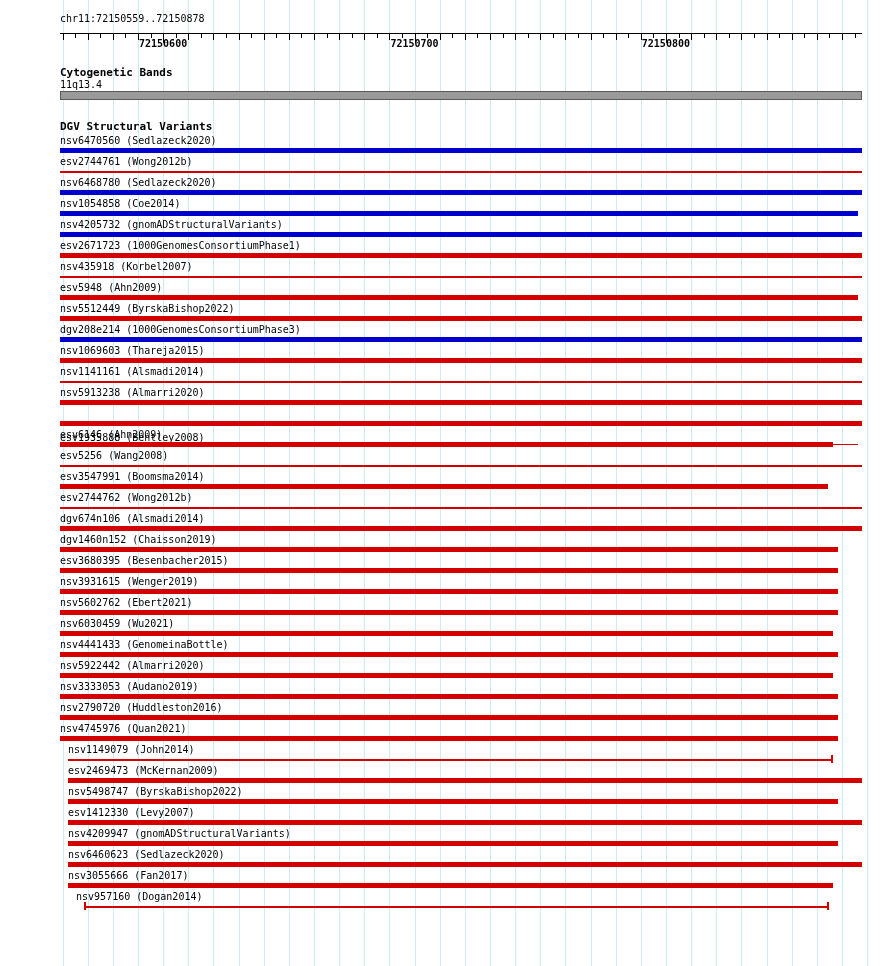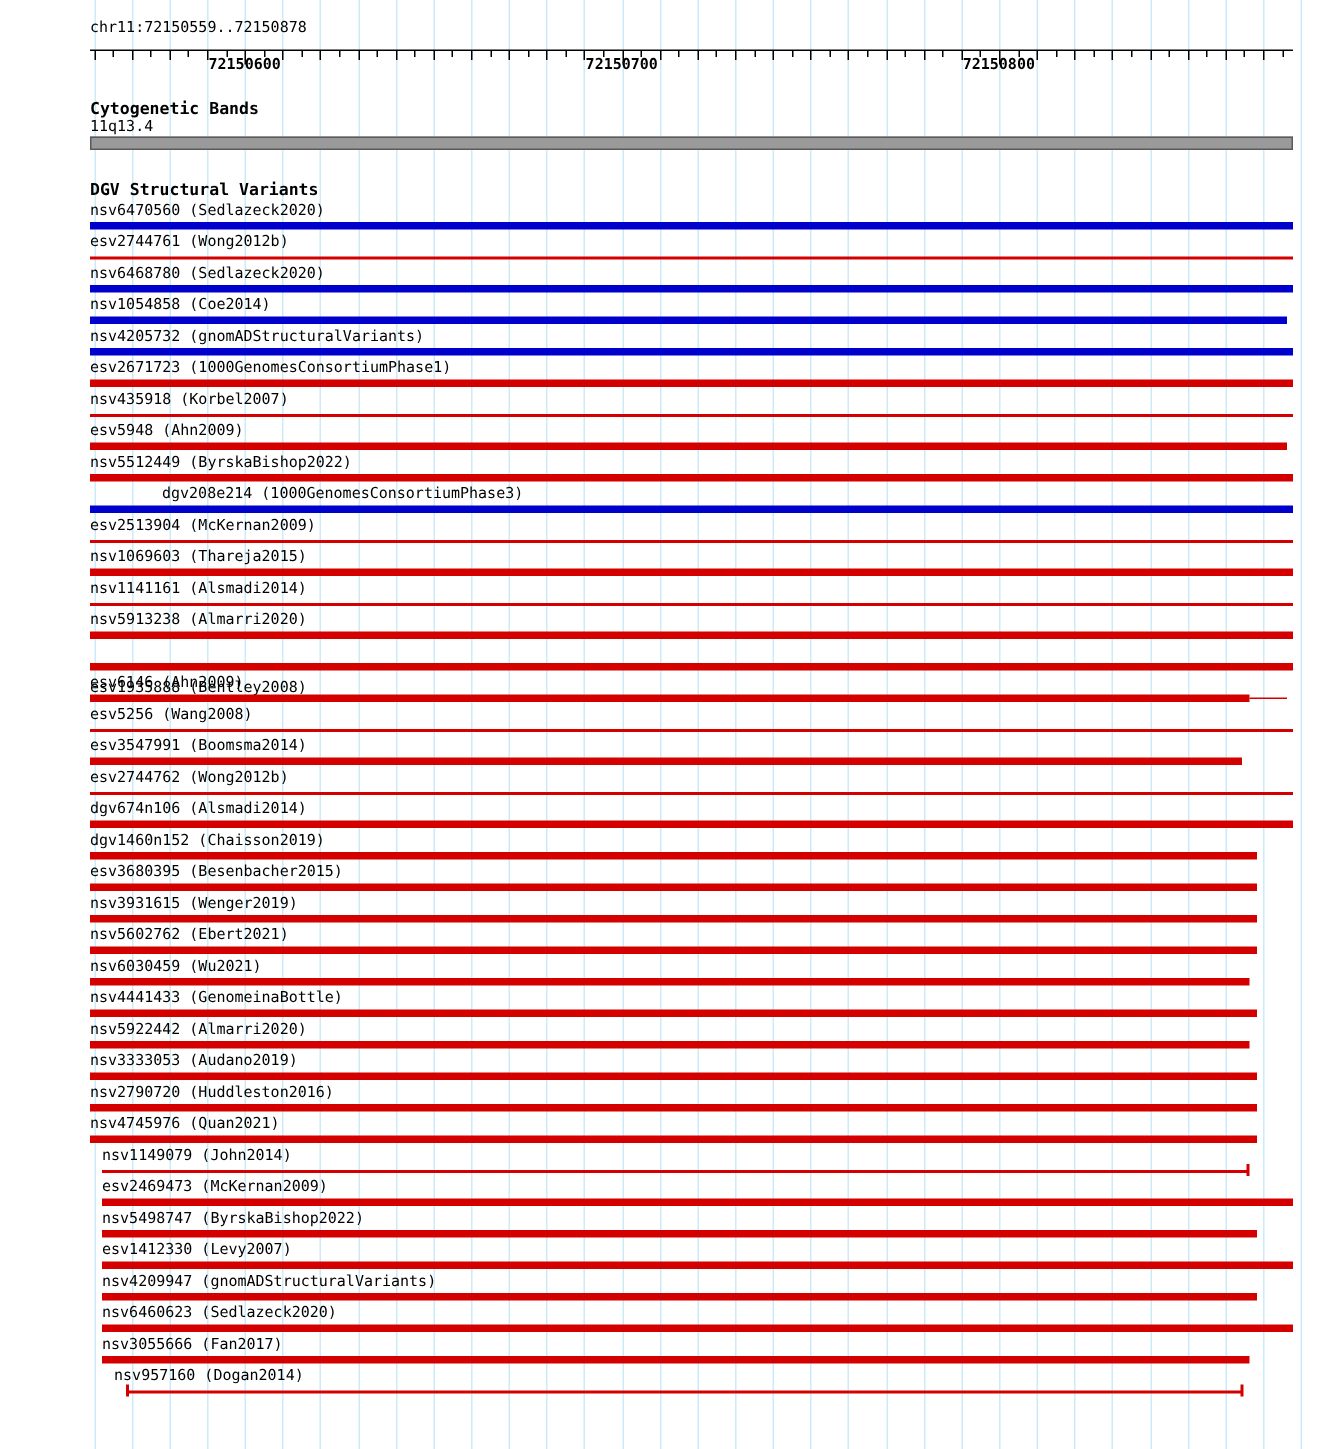--- a/index.html
+++ b/index.html
@@ -259,26 +259,22 @@
       </div>
       <div class="variant-row">
         <div class="variant-label" style="left: 0%;">esv5948 (Ahn2009)</div>
         <div class="variant-bar thick" style="left: 0%; width: 99.5%; background: rgb(212, 0, 0);"></div>
       </div>
       <div class="variant-row">
         <div class="variant-label" style="left: 0%;">nsv5512449 (ByrskaBishop2022)</div>
         <div class="variant-bar thick" style="left: 0%; width: 100%; background: rgb(212, 0, 0);"></div>
       </div>
       <div class="variant-row">
-        <div class="variant-label" style="left: 0%; margin-left: 48px;">dgv208e214 (1000GenomesConsortiumPhase3)</div>
+        <div class="variant-label" style="left: 0%;">dgv208e214 (1000GenomesConsortiumPhase3)</div>
         <div class="variant-bar thick" style="left: 0%; width: 100%; background: rgb(0, 0, 204);"></div>
-      </div>
-      <div class="variant-row">
-        <div class="variant-label" style="left: 0%;">esv2513904 (McKernan2009)</div>
-        <div class="variant-bar thin" style="left: 0%; width: 100%; background: rgb(212, 0, 0);"></div>
       </div>
       <div class="variant-row">
         <div class="variant-label" style="left: 0%;">nsv1069603 (Thareja2015)</div>
         <div class="variant-bar thick" style="left: 0%; width: 100%; background: rgb(212, 0, 0);"></div>
       </div>
       <div class="variant-row">
         <div class="variant-label" style="left: 0%;">nsv1141161 (Alsmadi2014)</div>
         <div class="variant-bar thin" style="left: 0%; width: 100%; background: rgb(212, 0, 0);"></div>
       </div>
       <div class="variant-row">

